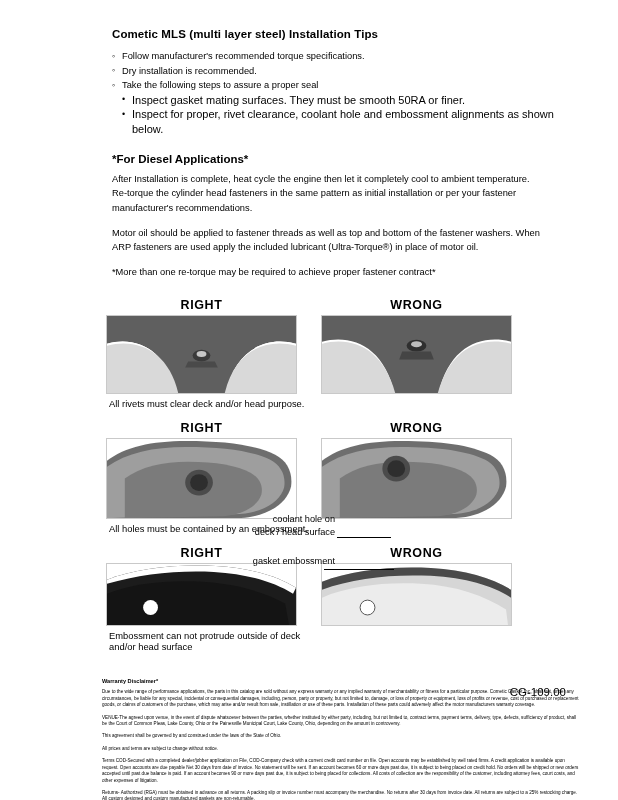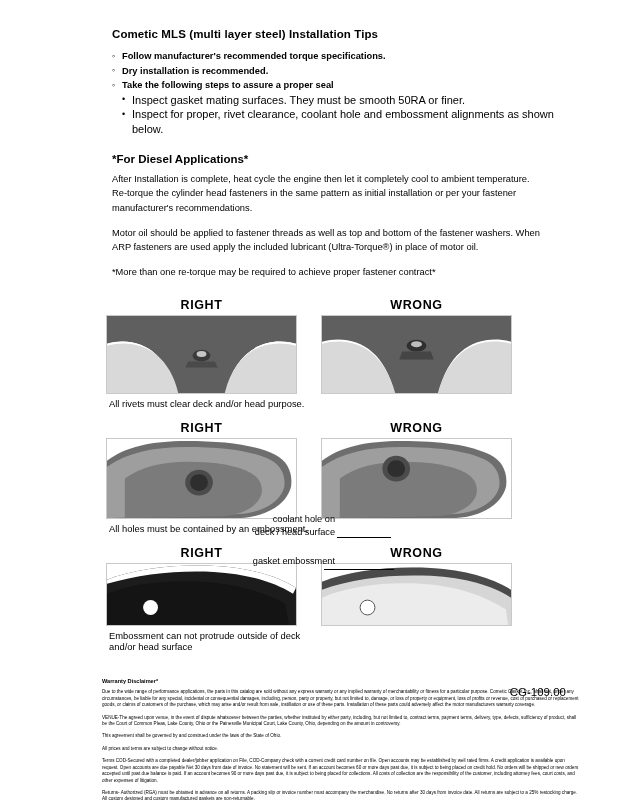--- a/index.html
+++ b/index.html
@@ -25,21 +25,20 @@
   h1.title {
     font-size: 11.5px;
     font-weight: bold;
     margin: 0 0 9px 72px;
     letter-spacing: 0.1px;
   }
   .bullets {
     margin: 0 0 0 72px;
     padding: 0;
     list-style: none;
-    font-weight: bold;
   }
   .bullets > li {
     font-size: 9.3px;
     line-height: 14.5px;
     position: relative;
     padding-left: 10px;
   }
   .bullets > li::before {
     content: "\25E6";
     position: absolute;

